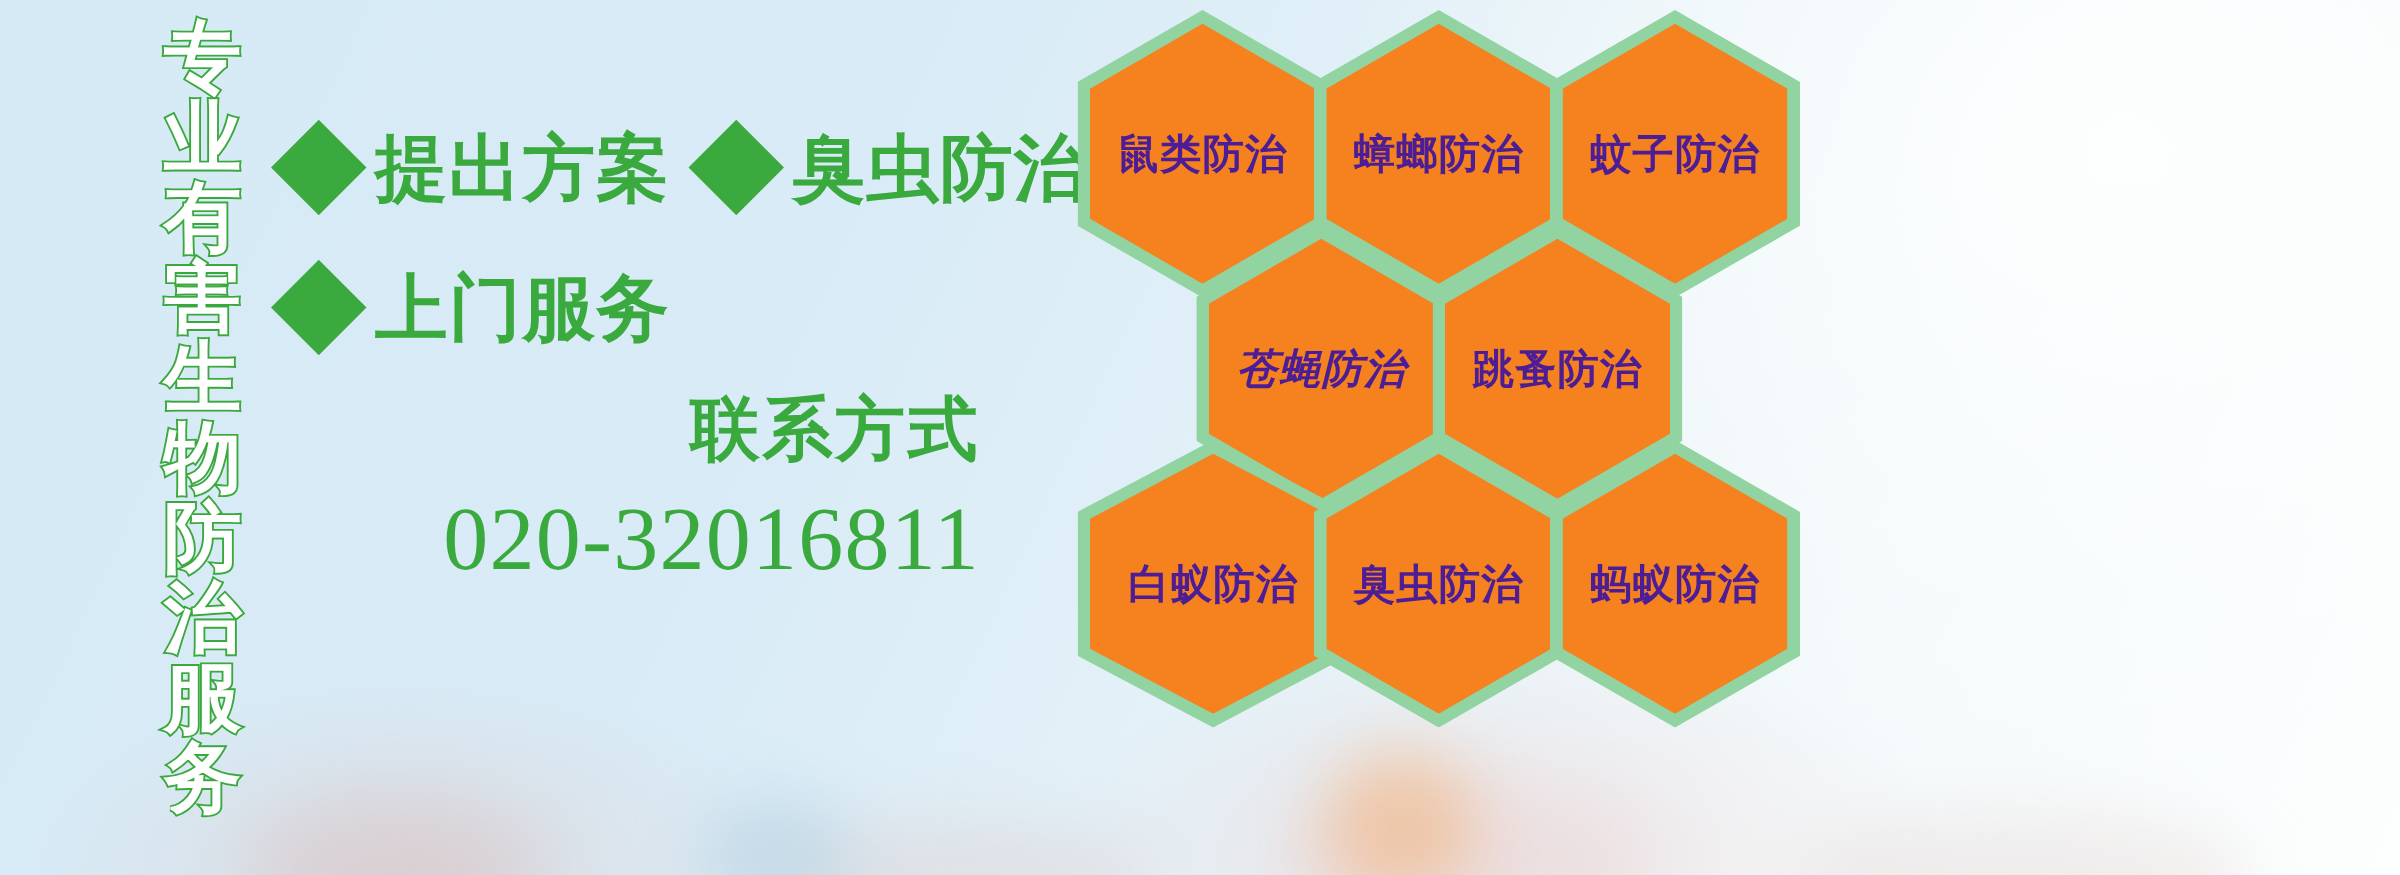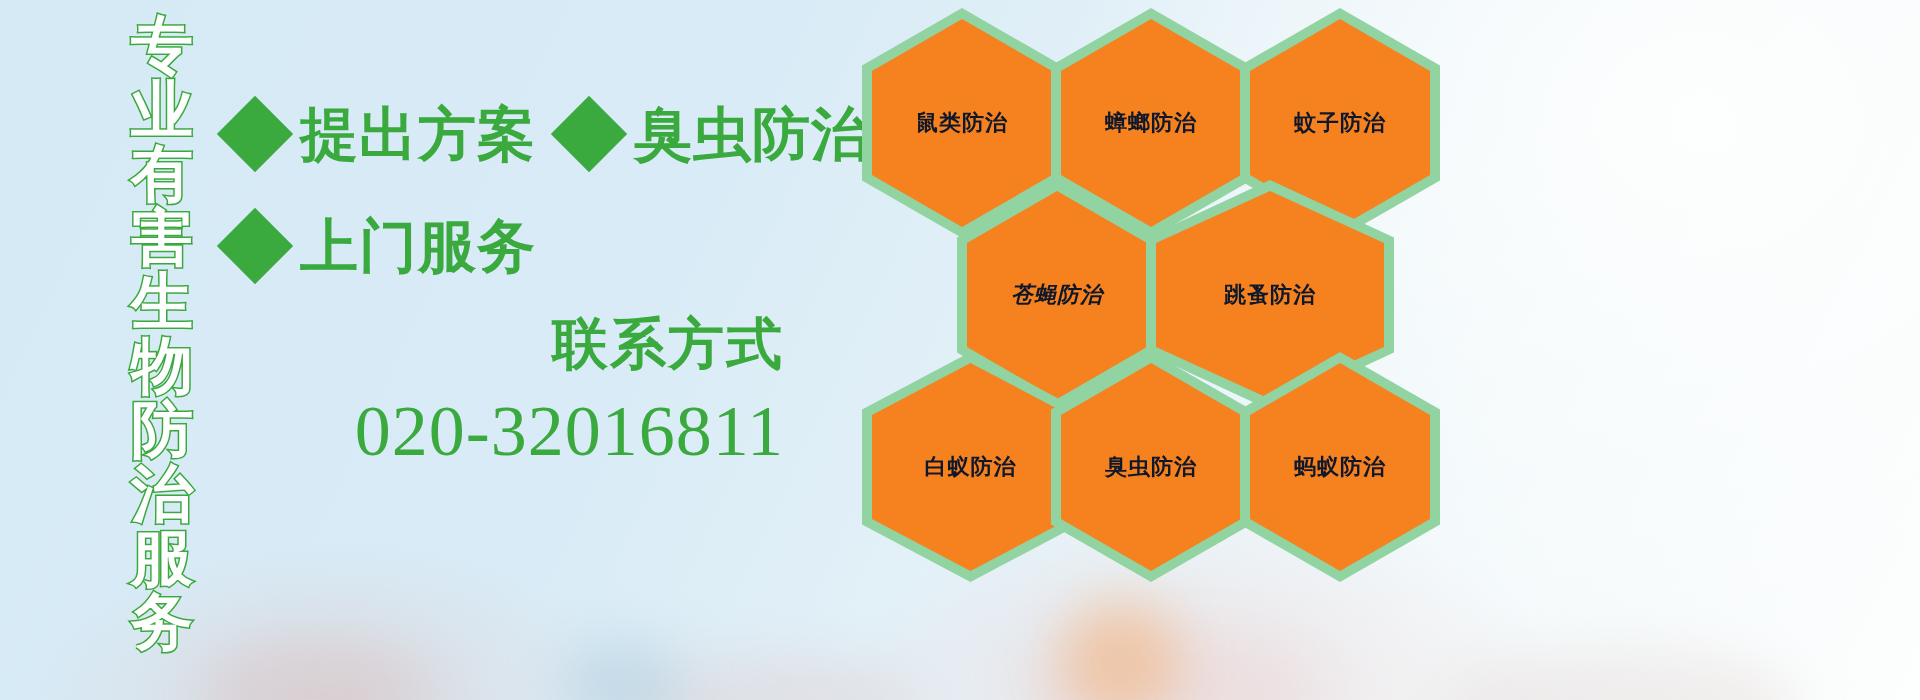--- a/index.html
+++ b/index.html
@@ -149,34 +149,34 @@
     right: 10px;
     bottom: 11px;
     background: #f5821f;
     clip-path: polygon(50% 0%, 100% 25%, 100% 75%, 50% 100%, 0% 75%, 0% 25%);
     display: flex;
     align-items: center;
     justify-content: center;
   }
   .hex-label {
     font-family: "DejaVu Sans", "Liberation Sans", sans-serif;
-    font-size: 22px;
+    font-size: 33px;
     line-height: 34px;
     font-weight: bold;
-    color: #0f172a;
+    color: #4c1d95;
     letter-spacing: 1px;
     white-space: nowrap;
   }
 
   
   .hex-r0c0 { left: 0px;   top: 8px; }
   .hex-r0c1 { left: 189px; top: 8px; }
   .hex-r0c2 { left: 378px; top: 8px; }
   .hex-r1c0 { left: 95px;  top: 180px; font-style: italic; }
-  .hex-r1c1 { left: 284px; top: 180px; padding-left: 48px; }
+  .hex-r1c1 { left: 284px; top: 180px; }
   .hex-r2c0 { left: 0px;   top: 352px; padding-left: 17px; }
   .hex-r2c1 { left: 189px; top: 352px; }
   .hex-r2c2 { left: 378px; top: 352px; }
 </style>
 </head>
 <body>
 
 <div id="banner">
 
   <div class="haze haze-a"></div>

